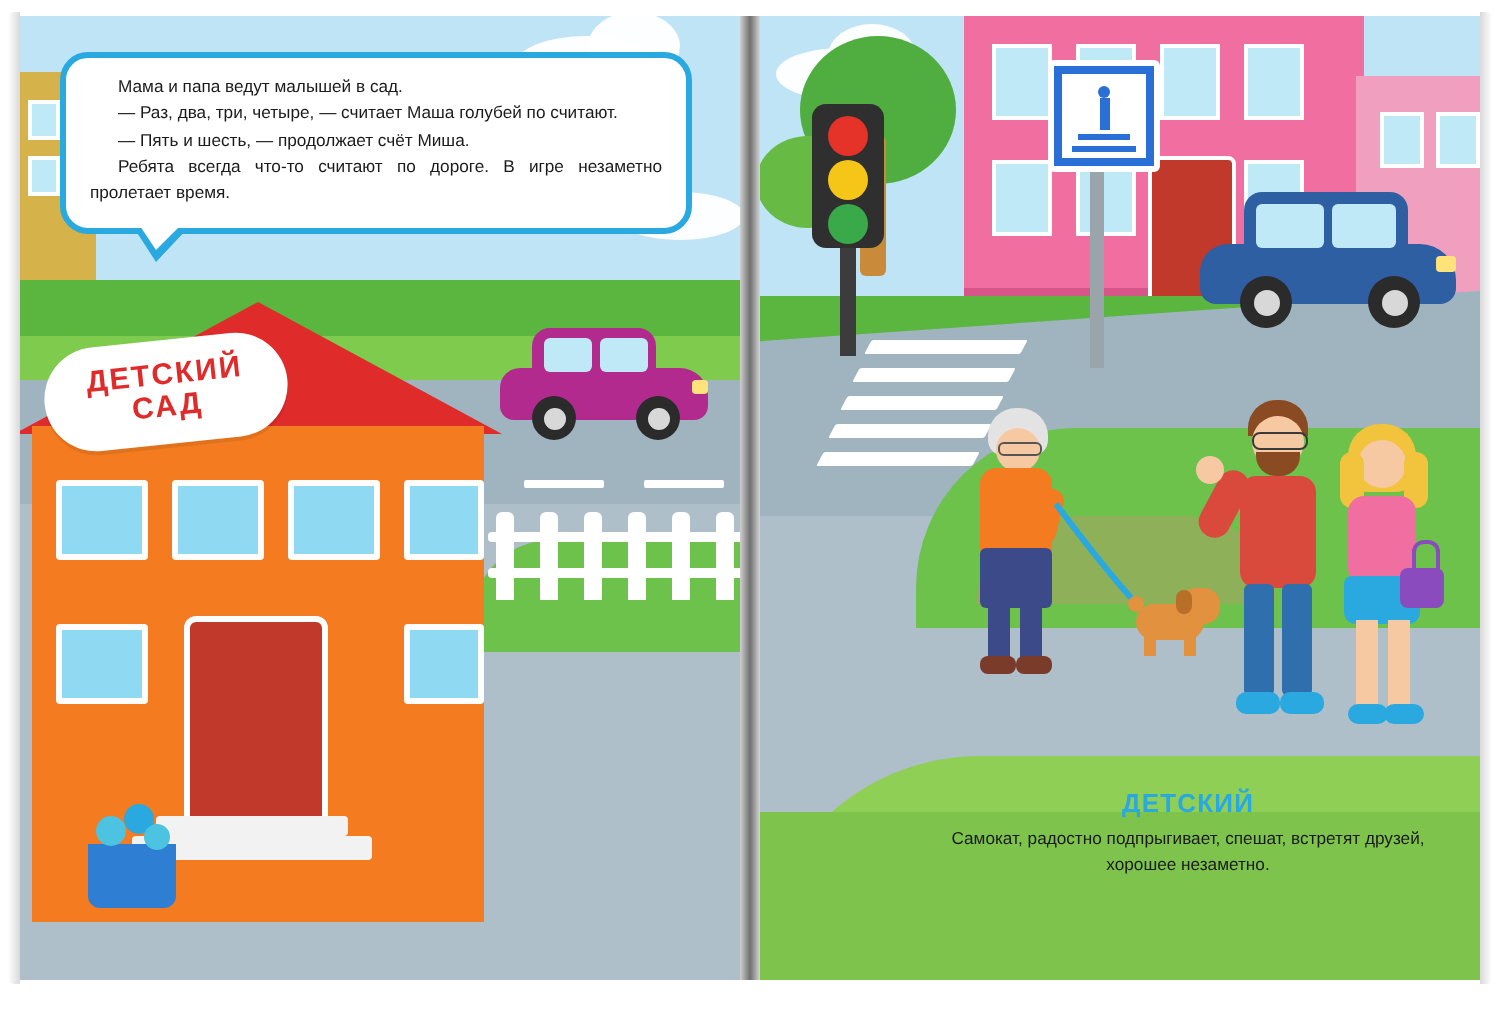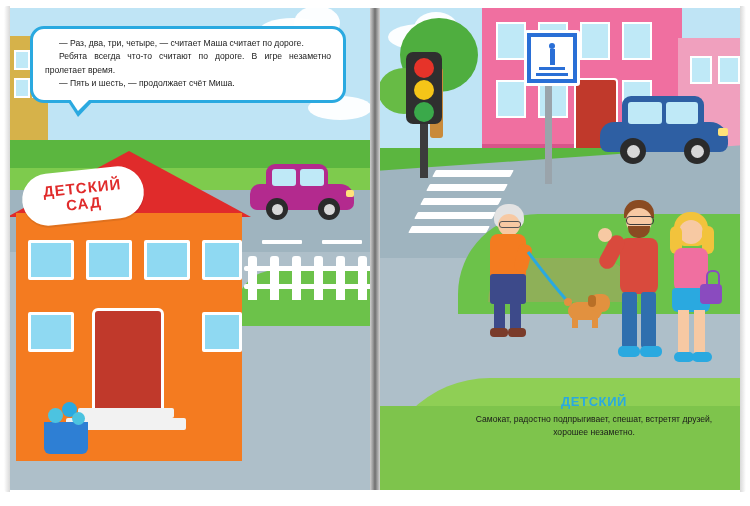--- a/index.html
+++ b/index.html
@@ -350,23 +350,24 @@
       <div class="car-body" style="left:0; top:26px; width:104px; height:26px; background:#b32a8e;"></div>
       <div class="car-cabin" style="left:16px; top:6px; width:62px; height:26px; background:#b32a8e;"></div>
       <div class="car-win" style="left:22px; top:11px; width:24px; height:17px;"></div>
       <div class="car-win" style="left:50px; top:11px; width:24px; height:17px;"></div>
       <div class="wheel" style="left:16px; top:40px; width:22px; height:22px;"></div>
       <div class="wheel" style="left:68px; top:40px; width:22px; height:22px;"></div>
       <div class="p-part" style="left:96px; top:32px; width:8px; height:7px; background:#ffe27a; border-radius:2px;"></div>
     </div>
 
     <div class="balloon">
-      <p>— Раз, два, три, четыре, — считает Маша считает по дороге.</p>
+      <p>Мама и папа ведут малышей в сад.</p>
+      <p>— Раз, два, три, четыре, — считает Маша голубей по считают.</p>
+      <p>— Пять и шесть, — продолжает счёт Миша.</p>
       <p>Ребята всегда что-то считают по дороге. В игре незаметно пролетает время.</p>
-      <p>— Пять и шесть, — продолжает счёт Миша.</p>
     </div>
   </div>
 
   <div class="page right">
     <div class="sky"></div>
 
     <div class="cloud" style="left:10px; top:16px; width:66px; height:26px;"></div>
     <div class="cloud" style="left:36px; top:4px; width:44px; height:32px;"></div>
 
     <div class="bld" style="left:104px; top:0px; width:200px; height:150px; background:#f06fa0;"></div>

